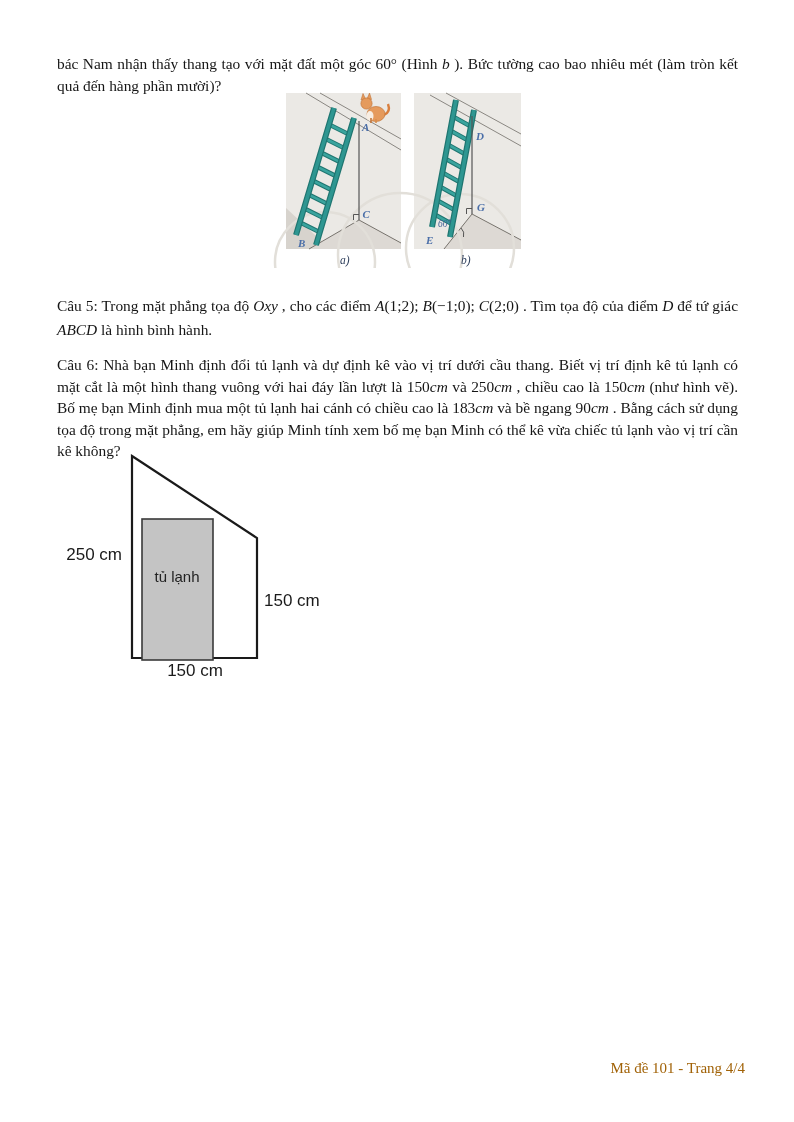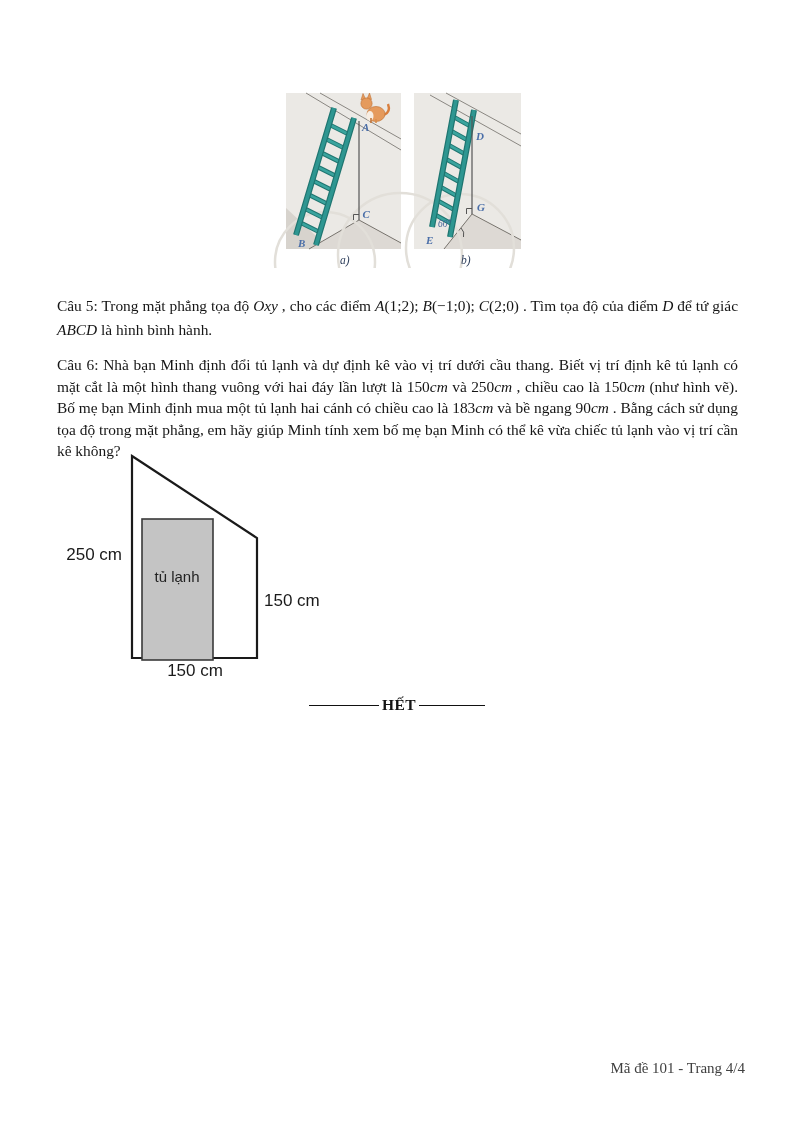--- a/index.html
+++ b/index.html
@@ -19,27 +19,28 @@
   .pt-label { font-size:11px; font-style:italic; font-weight:bold; fill:#4a6ea8; }
   .angle-label { font-size:9.5px; font-style:italic; fill:#3f5f96; }
   .fig-caption { font-size:11.5px; font-style:italic; fill:#2f3f5c; }
   .dim-label { font-family:"Liberation Sans", sans-serif; font-size:17px; fill:#1a1a1a; }
   .fridge-label { font-family:"Liberation Sans", sans-serif; font-size:15px; fill:#222; }
   .end-row { position:absolute; top:696px; left:0; width:100%;
              display:flex; justify-content:center; align-items:center; }
   .end-dash { height:0; border-top:1.6px solid #111; }
   .end-dash.l { width:70px; } .end-dash.r { width:66px; }
   .end-text { font-weight:bold; font-size:15.5px; padding:0 3px; letter-spacing:0.5px; }
-  .footer { position:absolute; top:1060px; right:49px; font-size:15px; color:#404040; }
+  .footer { position:absolute; top:1060px; right:49px; font-size:15px; color:#a16207; }
 </style>
 </head>
 <body>
 
 <div class="page">
 
+  <p class="para" style="top:38px;"><span class="seg-n">bác Nam nhận thấy thang tạo với mặt đất một góc 60° (Hình </span><span class="seg-m">b</span><span class="seg-n"> ). Bức tường cao bao nhiêu mét (làm tròn kết quả đến hàng phần mười)?</span></p>
 
   <div class="fig" style="left:270px; top:90px; width:260px; height:178px;">
     <svg width="260" height="178" viewBox="0 0 260 178">
 
       <g>
         <rect x="16" y="3" width="115" height="156" fill="#EBE9E5"></rect>
         <polygon points="16,118 60,159 16,159" fill="#D7D3CD"></polygon>
         <polygon points="39,159 89,130 131,153 131,159" fill="#DDD9D4"></polygon>
         <line x1="50" y1="3" x2="131" y2="49" stroke="#8A8782" stroke-width="1"></line>
         <line x1="36" y1="3" x2="131" y2="60" stroke="#8A8782" stroke-width="1"></line>
@@ -115,21 +116,16 @@
     <svg width="280" height="242" viewBox="0 0 280 242">
       <path d="M 72,8 L 197,90 L 197,210 L 72,210 Z" fill="#ffffff" stroke="#1A1A1A" stroke-width="2.2"></path>
       <rect x="82" y="71" width="71" height="141" fill="#C4C4C4" stroke="#3A3A3A" stroke-width="1.6"></rect>
       <text x="117" y="134" text-anchor="middle" class="fridge-label">tủ lạnh</text>
       <text x="62" y="112" text-anchor="end" class="dim-label">250 cm</text>
       <text x="204" y="158" text-anchor="start" class="dim-label">150 cm</text>
       <text x="135" y="228" text-anchor="middle" class="dim-label">150 cm</text>
     </svg>
   </div>
 
-  <div class="end-row">
-    <span class="end-dash l"></span>
-    <span class="end-text">HẾT</span>
-    <span class="end-dash r"></span>
-  </div>
 
   <div class="footer">Mã đề 101 - Trang 4/4</div>
 
 </div>
 
 </body></html>

